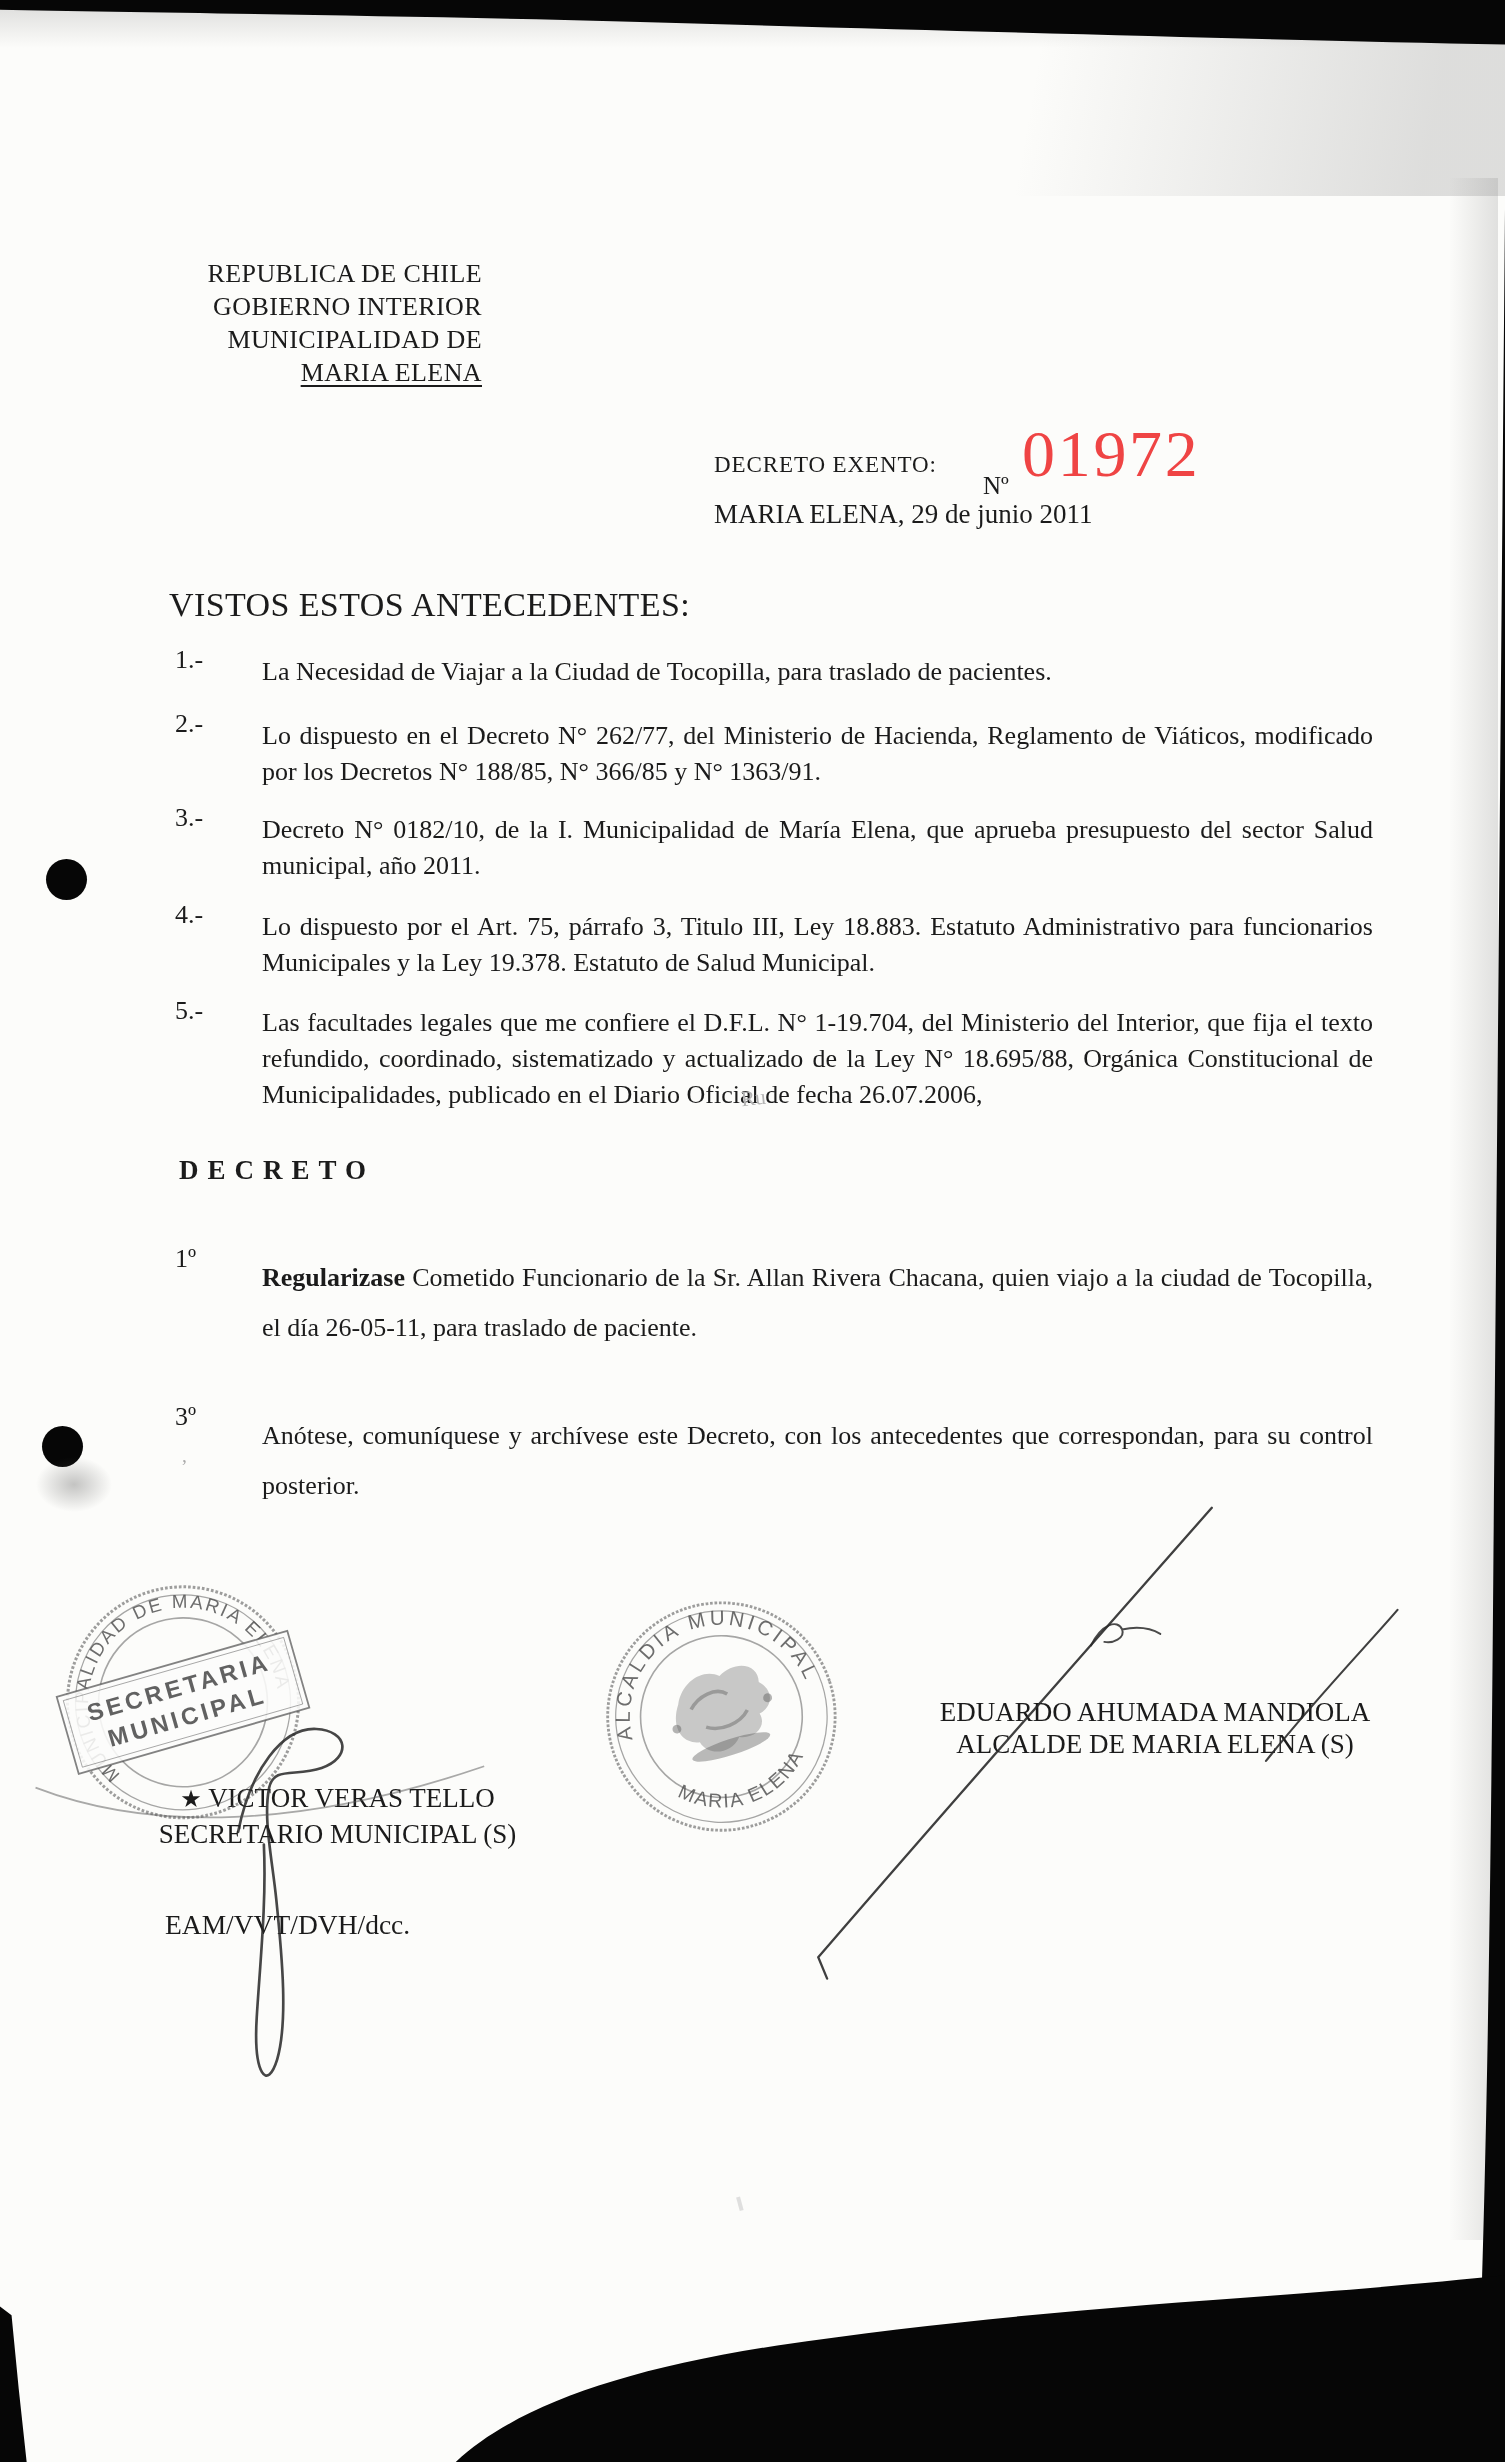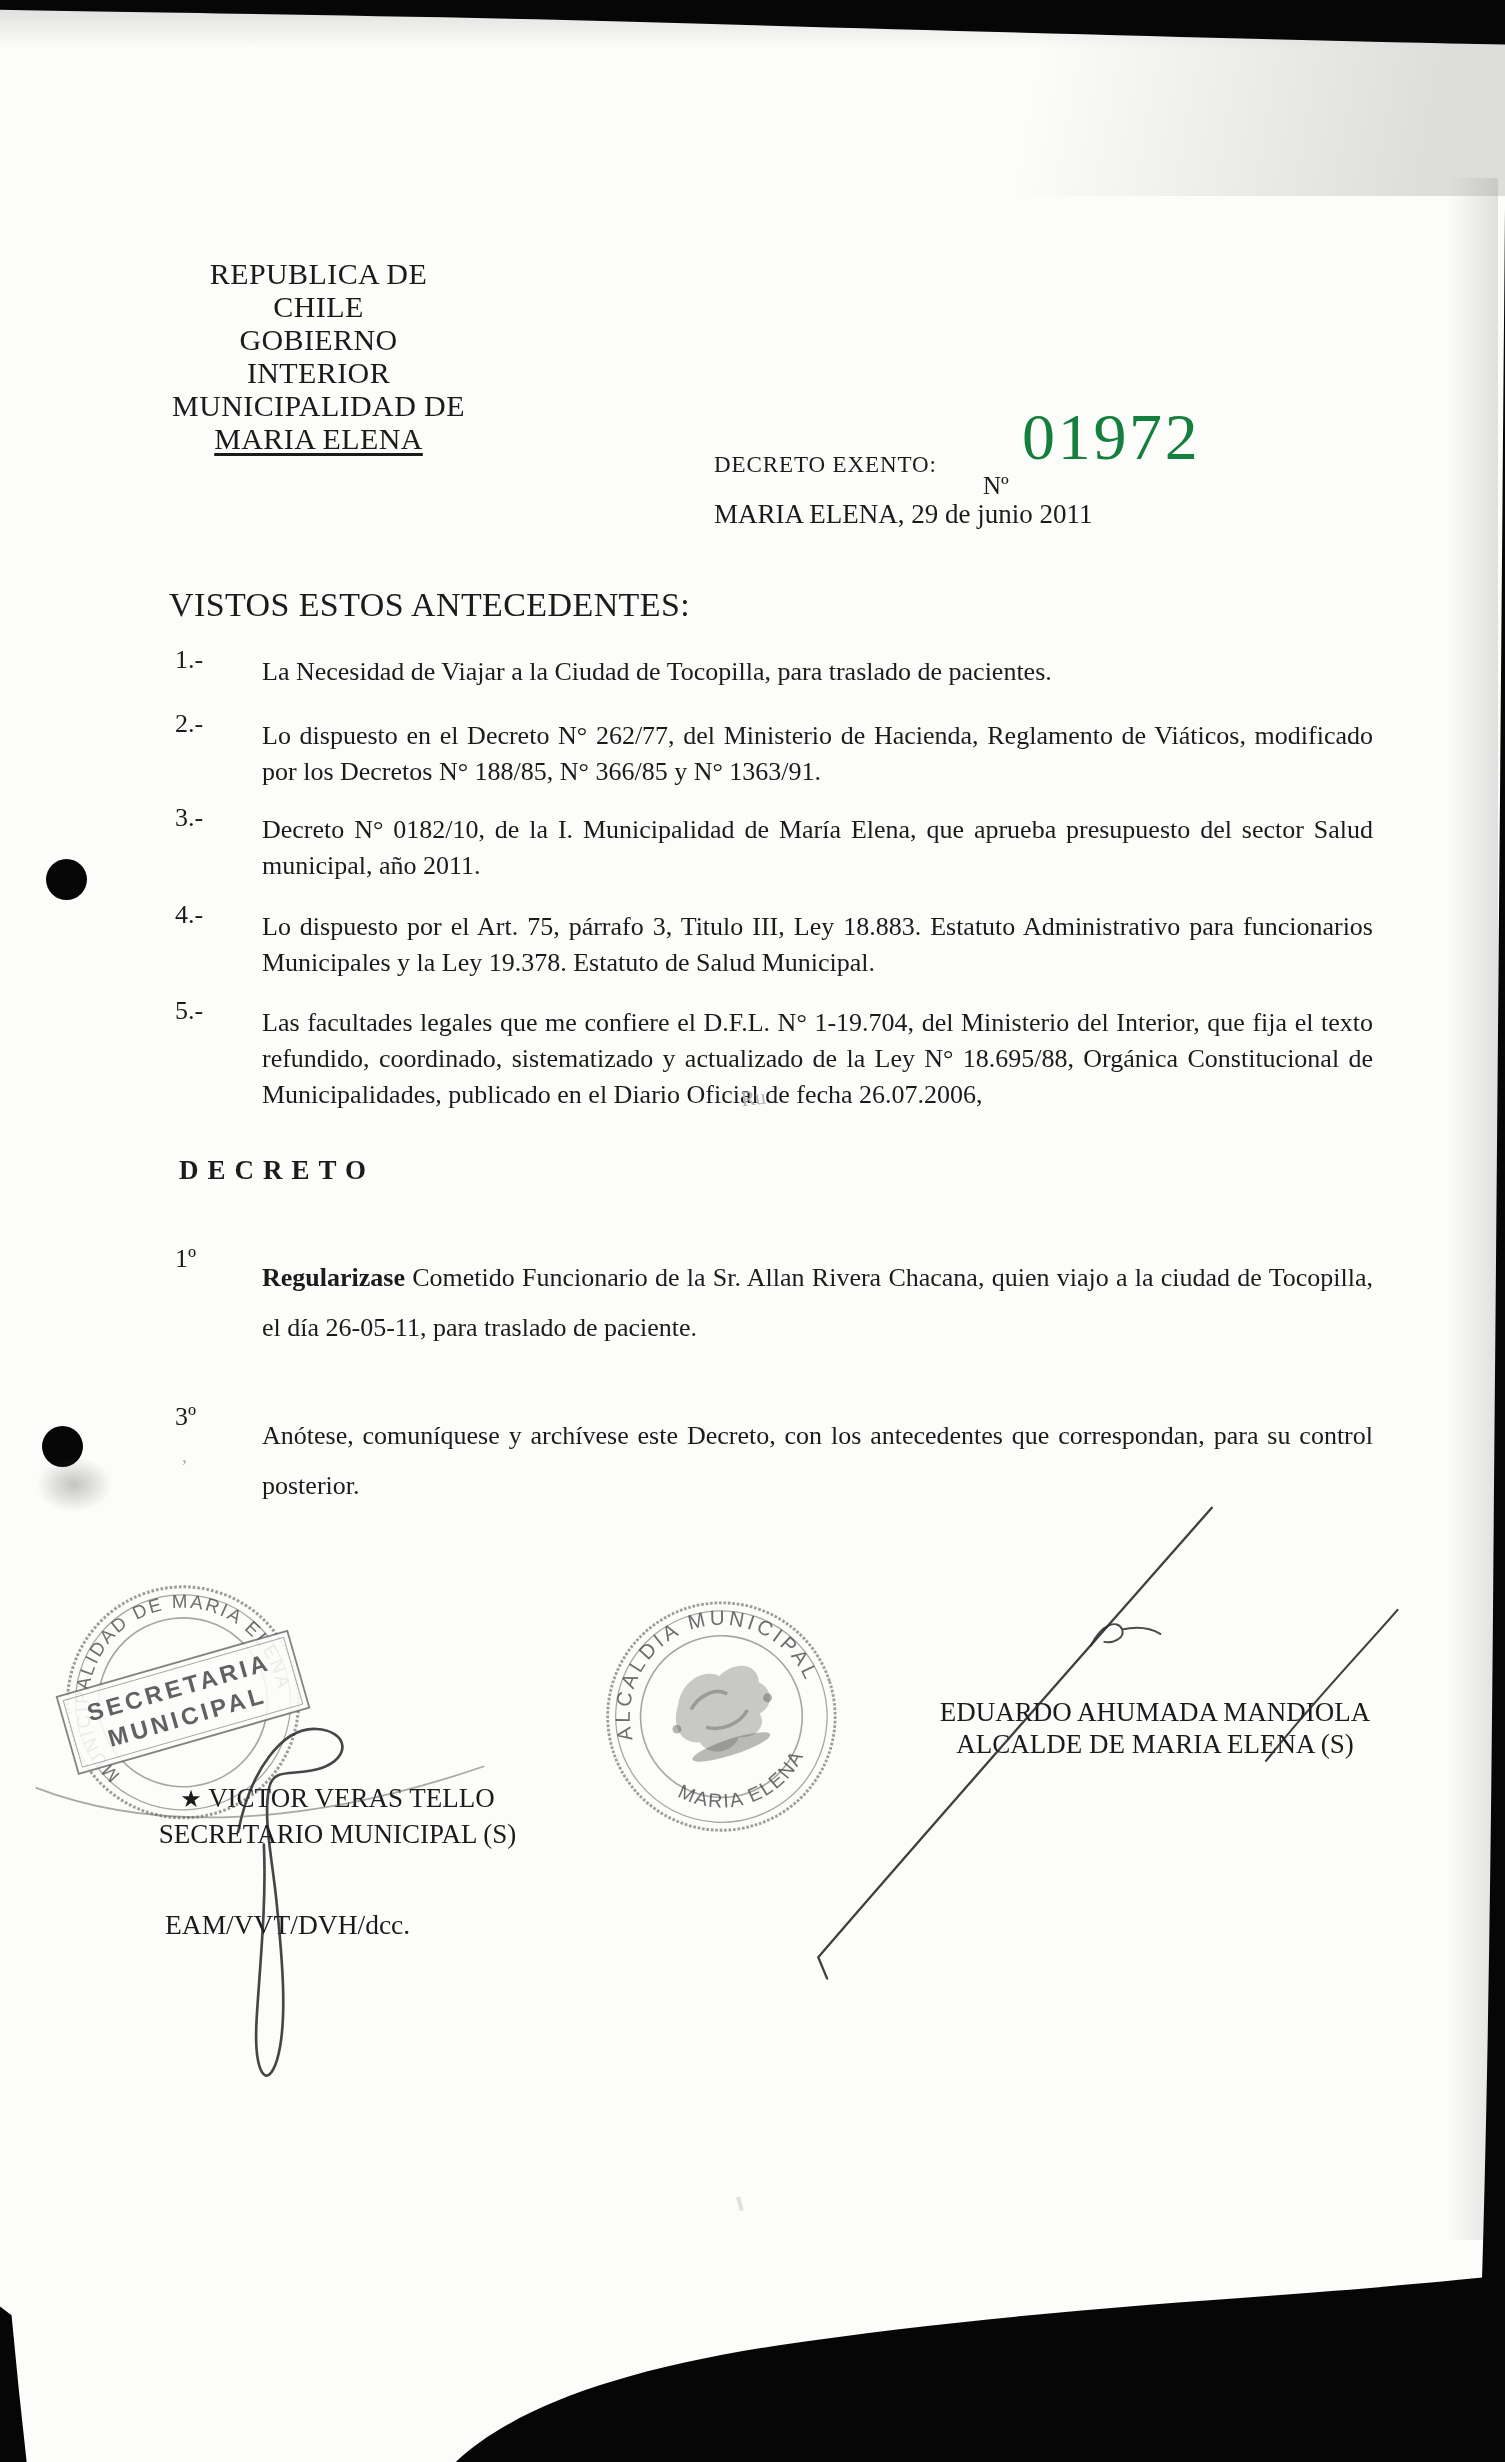--- a/index.html
+++ b/index.html
@@ -4,27 +4,27 @@
 <style>
   html,body{margin:0;padding:0;background:#9a9a9a;}
   .page{
     position:relative;width:1505px;height:2462px;margin:0 auto;
     background:#fcfcfa;overflow:hidden;
     font-family:"Liberation Serif","DejaVu Serif",serif;
     color:#1b1b1b;
   }
   .abs{position:absolute;}
   
-  .letterhead{left:169px;top:257px;width:299px;text-align:center;
-    font-size:30px;line-height:33px;letter-spacing:0.4px;}
+  .letterhead{left:183px;top:257px;width:299px;text-align:right;
+    font-size:26px;line-height:33px;letter-spacing:0.4px;}
   .letterhead .u{text-decoration:underline;text-underline-offset:3.6px;}
   
   .decree-label{left:714px;top:452px;font-size:23px;letter-spacing:0.9px;}
   .decree-no-prefix{left:983px;top:472px;font-size:25px;}
-  .decree-number{left:1022px;top:404px;font-size:66px;line-height:66px;letter-spacing:2.7px;color:#15803d;}
+  .decree-number{left:1022px;top:421px;font-size:66px;line-height:66px;letter-spacing:2.7px;color:#ef4444;}
   .dateline{left:714px;top:499px;font-size:27px;}
   
   .vistos{left:169px;top:586px;font-size:34px;letter-spacing:0.4px;}
   .row{position:absolute;left:175px;width:1198px;font-size:26px;line-height:36px;}
   .row .num{position:absolute;left:0;top:0;}
   .row .txt{margin-left:87px;text-align:justify;margin-top:12px;}
   .res .txt{line-height:50px;}
   .lead{font-weight:bold;}
   .decreto-title{left:179px;top:1155px;font-size:27px;font-weight:bold;letter-spacing:9px;}
   

